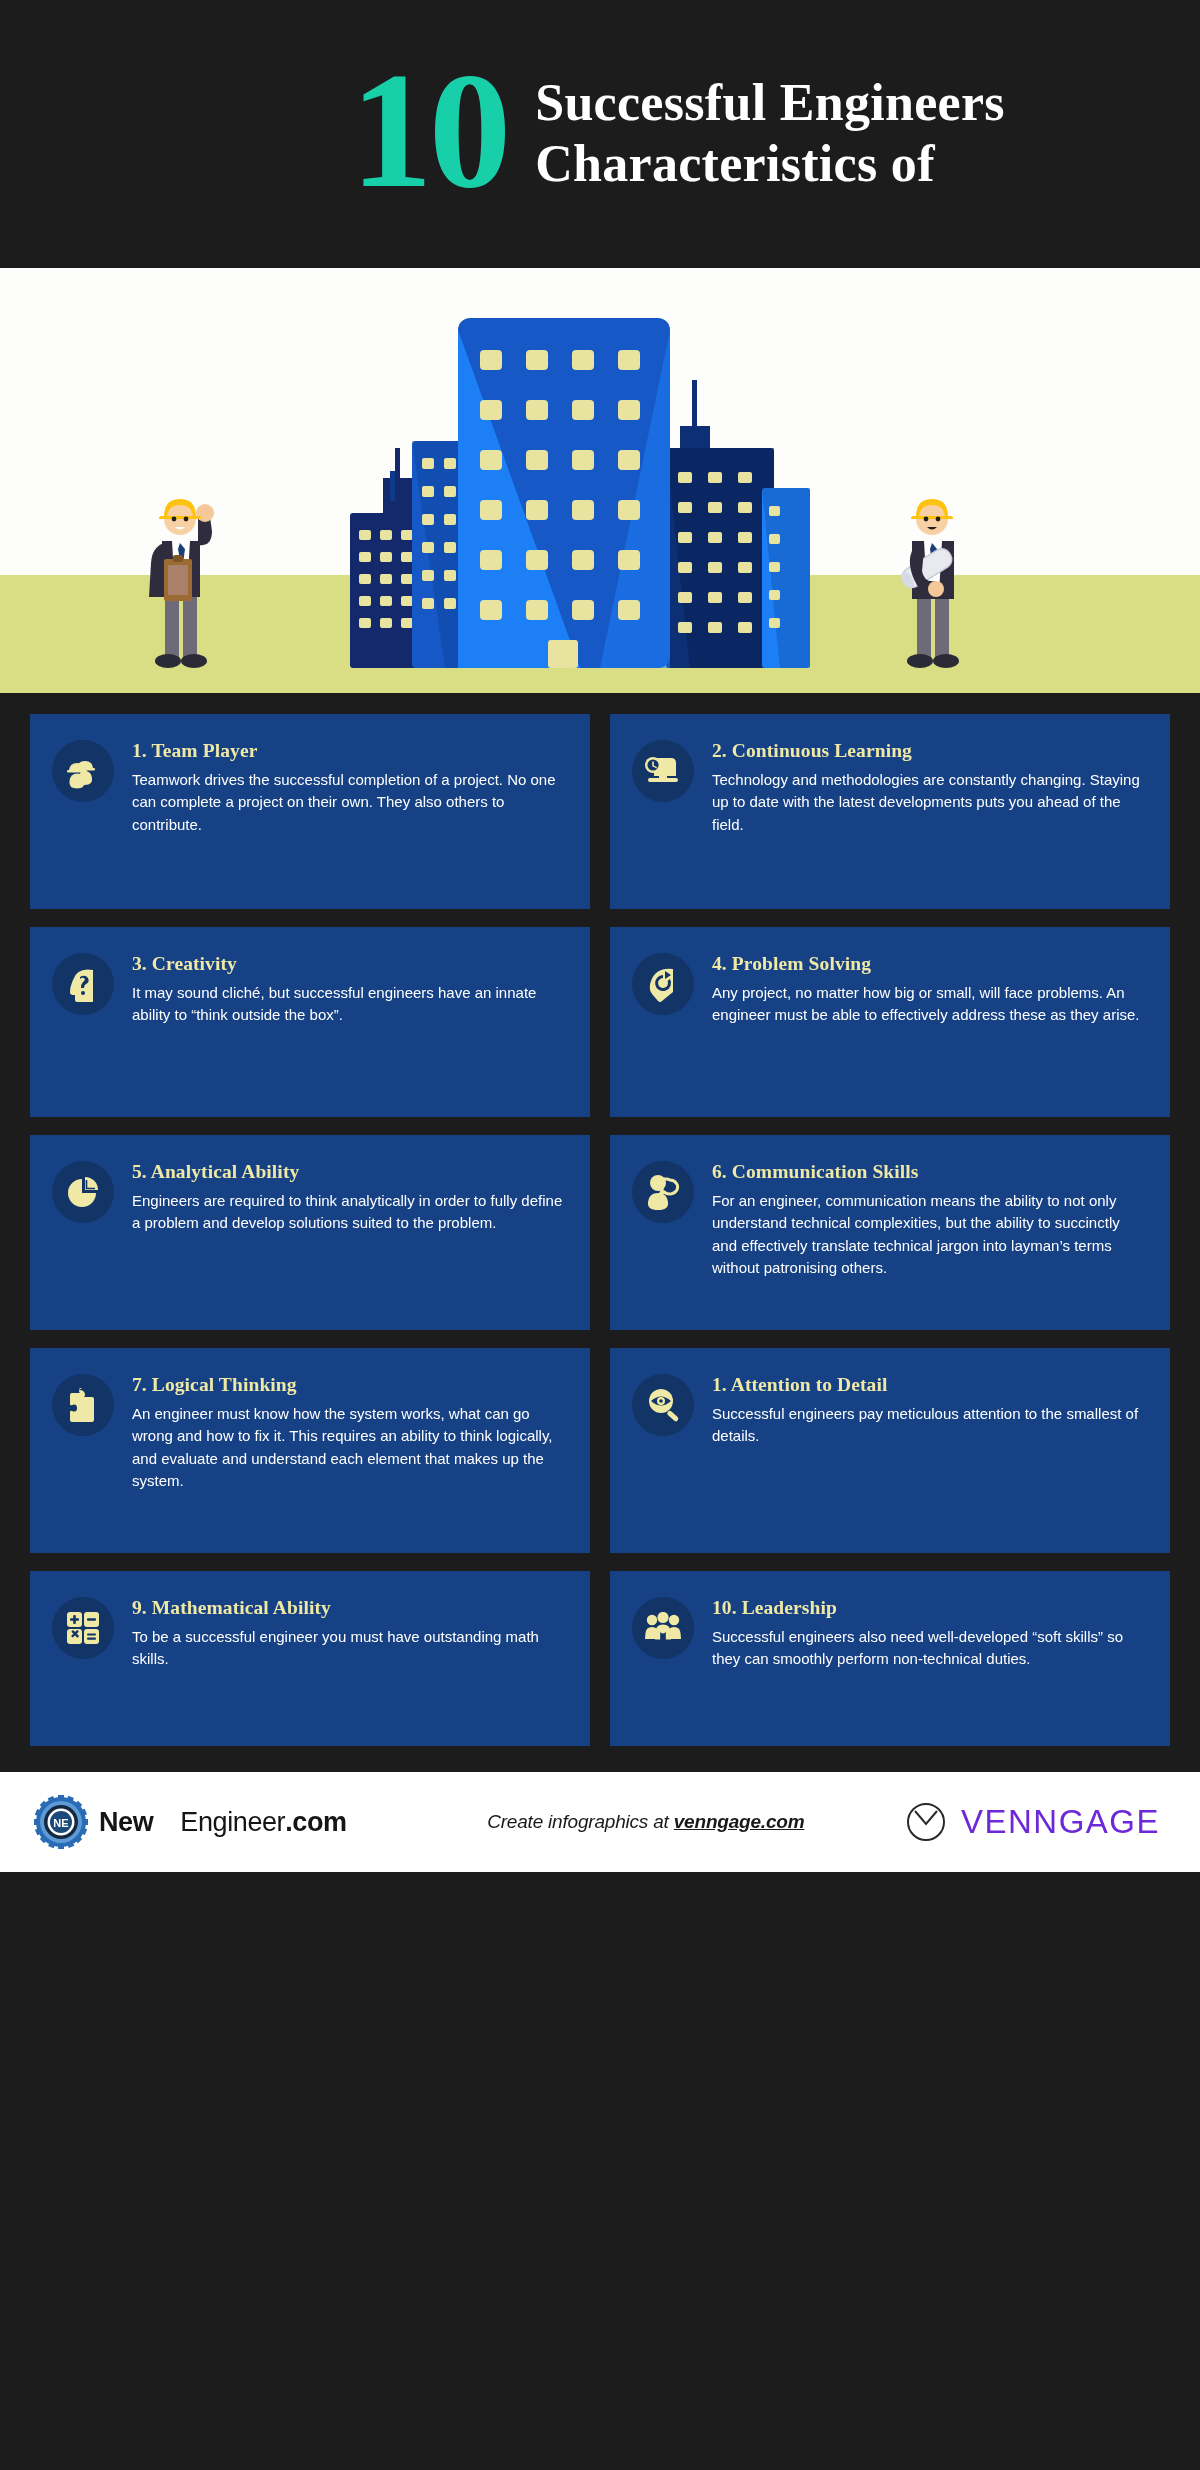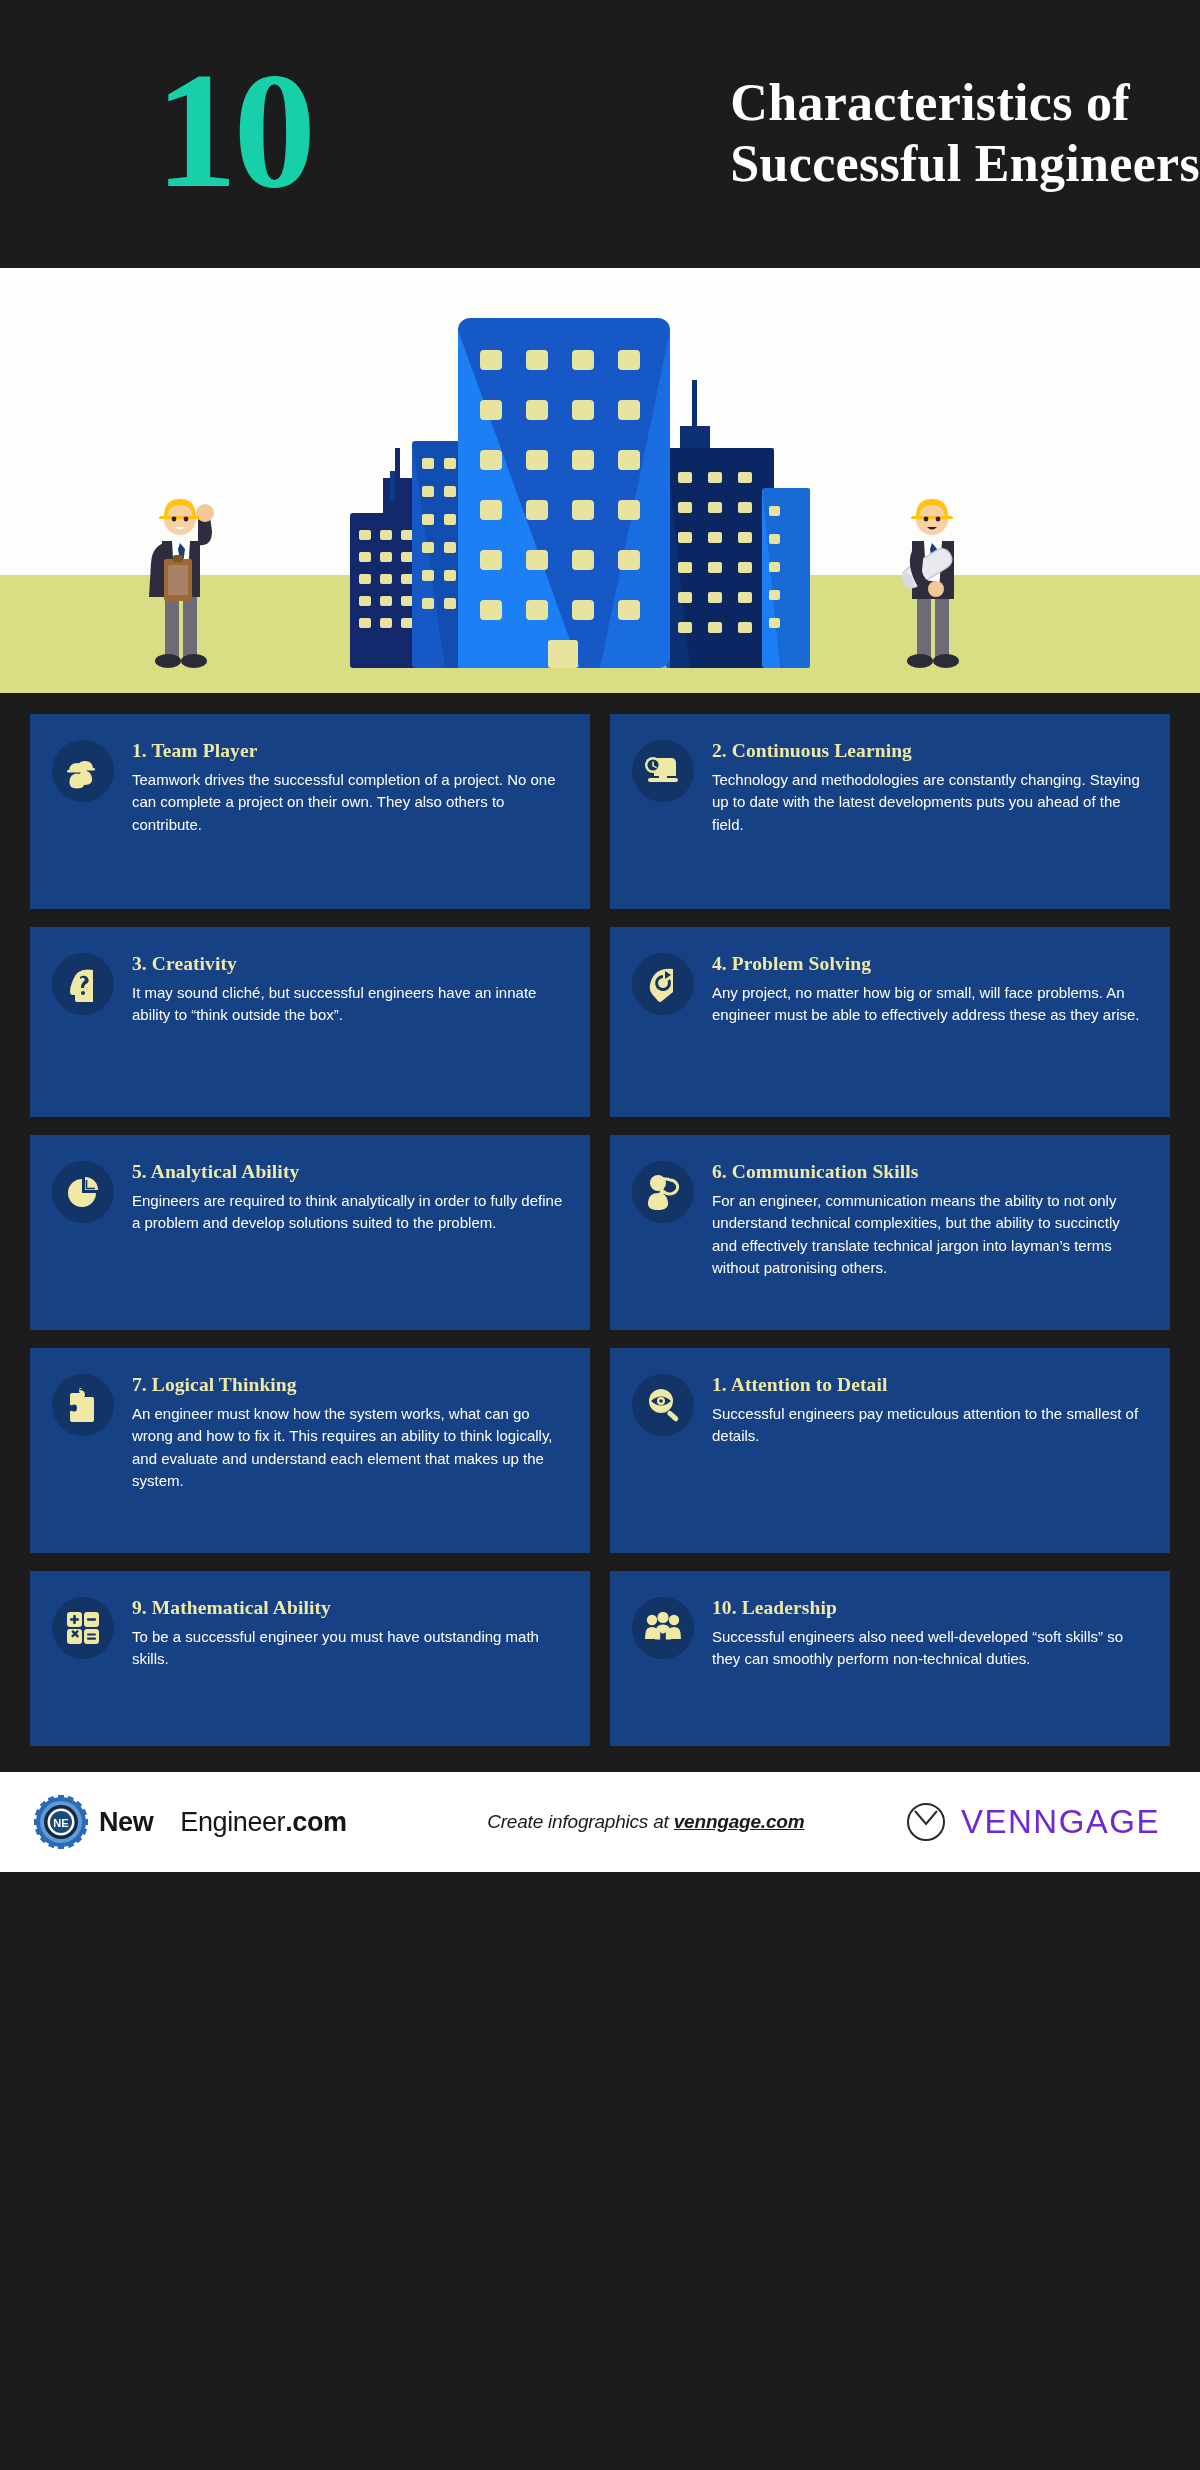--- a/index.html
+++ b/index.html
@@ -11,21 +11,21 @@
     height:2470px;
     overflow:hidden;
   }
 
   
   .header {
     height:268px;
     background:#1c1c1c;
     display:flex;
     align-items:center;
-    justify-content:space-between;
+    justify-content:center;
     padding-left:155px;
   }
   .big-number {
     font-family:"Liberation Serif", serif;
     font-size:165px;
     font-weight:700;
     color:#17cfa8;
     line-height:0.92;
     letter-spacing:-4px;
     margin-right:28px;
@@ -137,22 +137,22 @@
     letter-spacing:1.5px;
     color:#6d28d9;
   }
 </style>
 </head>
 <body>
 
 <div class="header">
   <div class="big-number">10</div>
   <div class="title-block">
+    <div>Successful Engineers</div>
     <div>Characteristics of</div>
-    <div>Successful Engineers</div>
   </div>
 </div>
 
 <div class="illus">
   <div class="ground"></div>
 
   <svg width="460" height="360" style="position:absolute;left:350px;bottom:25px;">
 
     <rect x="0" y="205" width="78" height="155" fill="#13296b" rx="3"></rect>
     <rect x="33" y="170" width="30" height="40" fill="#13296b"></rect>

